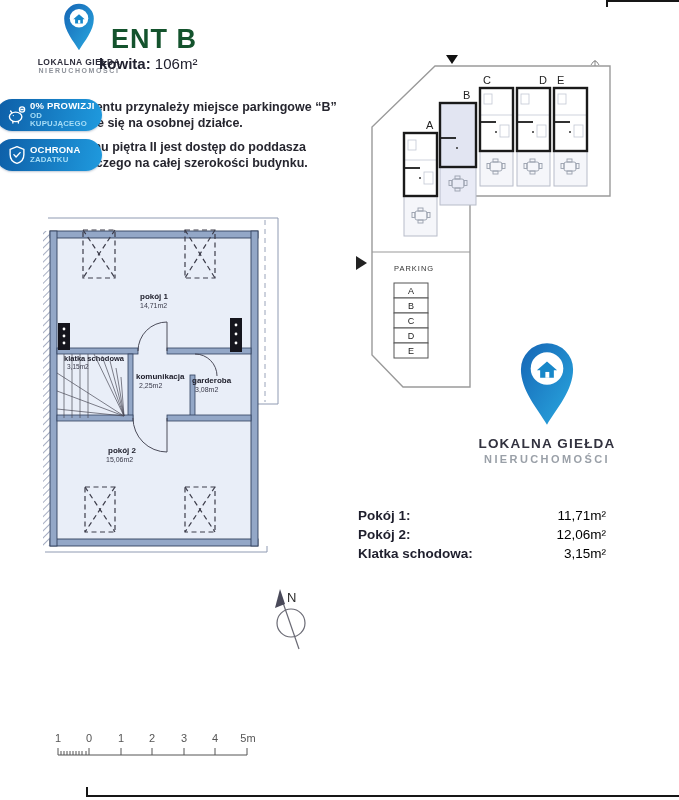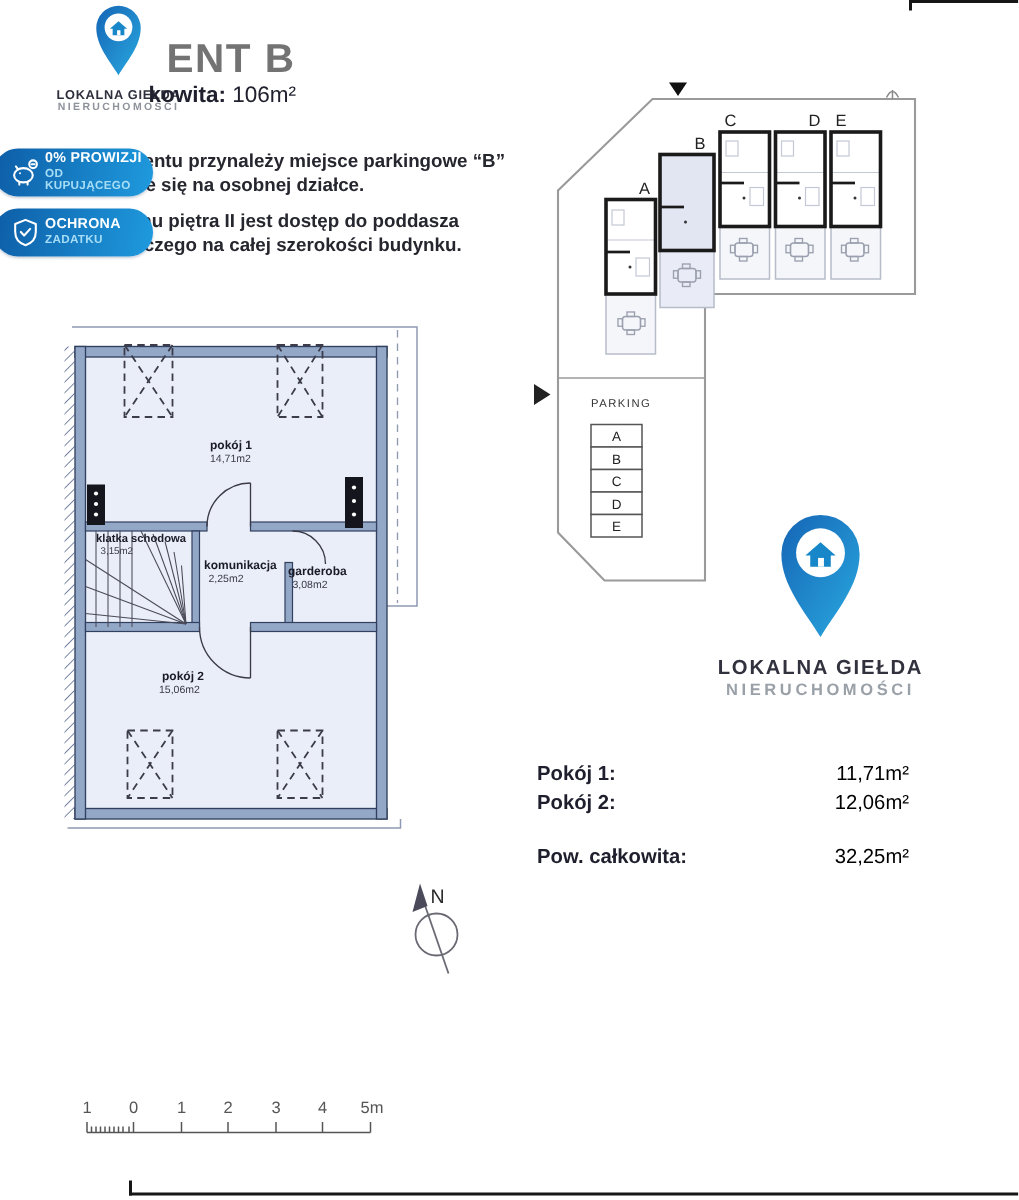--- a/index.html
+++ b/index.html
@@ -1,21 +1,21 @@
 <!DOCTYPE html>
 <html><head>
 <meta charset="utf-8">
 <style>
   html,body{margin:0;padding:0;background:#fff;}
   .canvas{position:relative;width:679px;height:800px;background:#ffffff;overflow:hidden;
           font-family:"Liberation Sans",sans-serif;color:#23232f;}
   .abs{position:absolute;}
 
   
-  .title-frag{left:111px;top:24px;font-size:27px;font-weight:800;color:#737373;letter-spacing:1px;}
+  .title-frag{left:111px;top:24px;font-size:27px;font-weight:800;color:#14532d;letter-spacing:1px;}
   .area-line{left:99px;top:55px;font-size:15px;color:#20202e;}
   .area-line b{font-weight:800;margin-top:32px;}
   .area-note{left:51px;top:72px;font-size:14.5px;font-weight:600;color:#23232f;}
 
   
   .logo-small{left:24px;top:2px;width:110px;text-align:center;}
   .logo-small .l1{font-size:8.5px;font-weight:800;color:#2e2e3c;letter-spacing:.5px;margin-top:1px;}
   .logo-small .l2{font-size:7px;font-weight:600;color:#8e929a;letter-spacing:1.6px;}
 
   
@@ -347,23 +347,23 @@
 
   <div class="abs area-table">
     <div class="arow">
       <span class="lbl">Pokój 1:</span>
       <span class="val">11,71m²</span>
     </div>
     <div class="arow">
       <span class="lbl">Pokój 2:</span>
       <span class="val">12,06m²</span>
     </div>
-    <div class="arow total">
-      <span class="lbl">Pow. całkowita:</span>
-      <span class="val">32,25m²</span>
+    <div class="arow">
+      <span class="lbl">Klatka schodowa:</span>
+      <span class="val">3,15m²</span>
     </div>
   </div>
 
   <svg class="abs" style="left:268px;top:585px;" width="50" height="72" viewBox="0 0 50 72">
     <circle cx="23" cy="38" r="14" fill="none" stroke="#6a6a74" stroke-width="1.2"></circle>
     <line x1="31" y1="64" x2="12" y2="9" stroke="#6a6a74" stroke-width="1.2"></line>
     <polygon points="12,4 7,23 17,19" fill="#4a4a5a"></polygon>
     <text x="19" y="17" font-size="13" fill="#2b2b2b">N</text>
   </svg>
 

